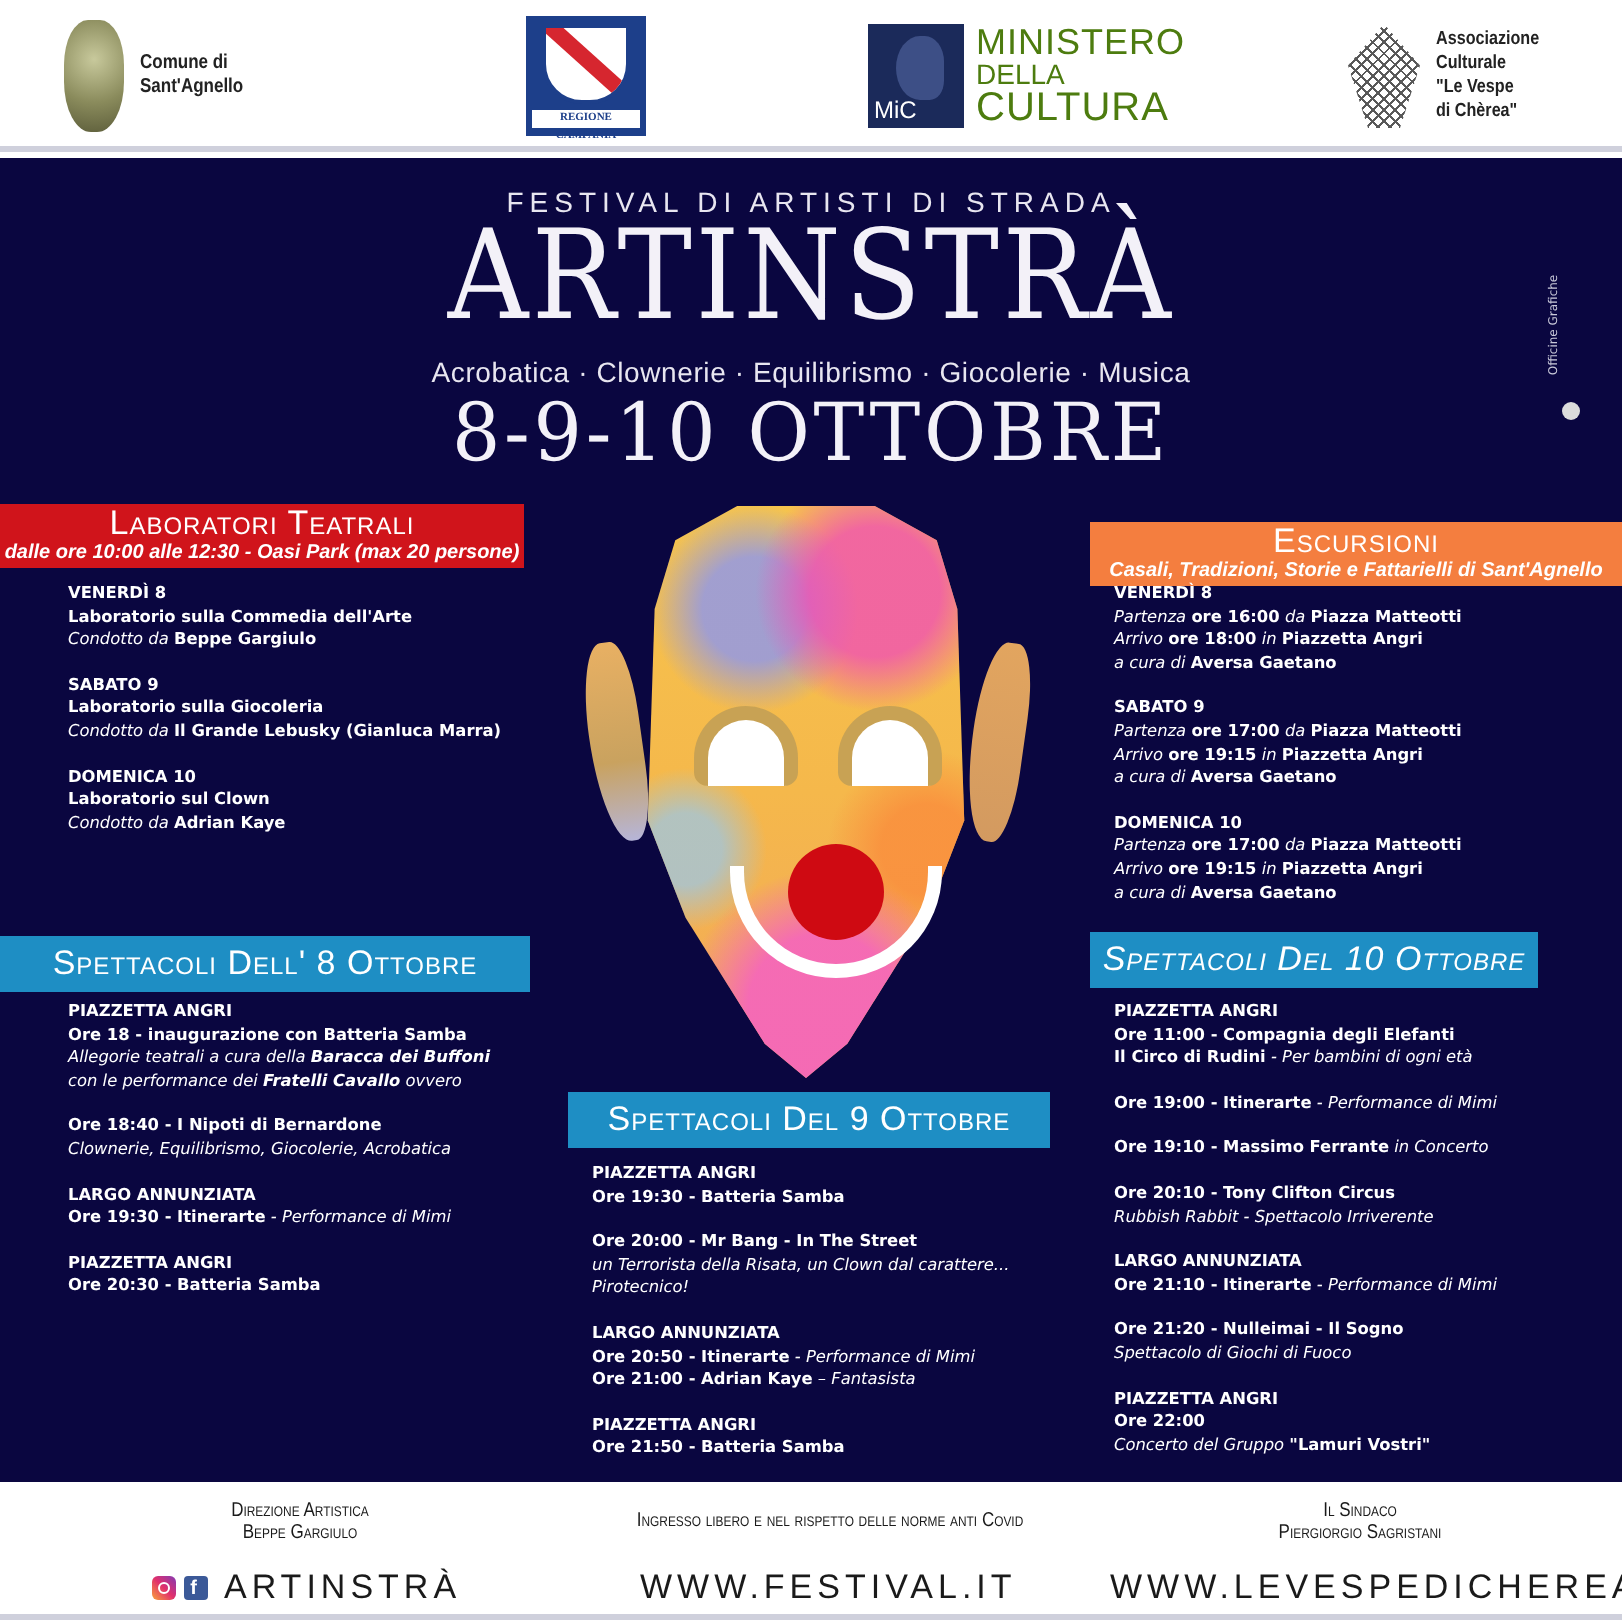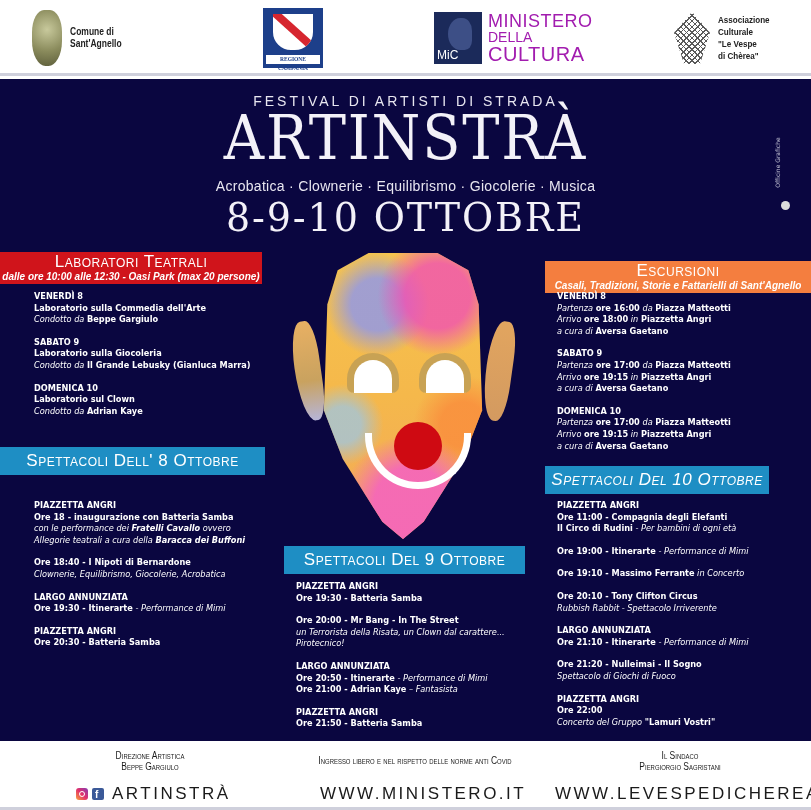--- a/index.html
+++ b/index.html
@@ -15,21 +15,21 @@
 
   .logo-regione { left: 263px; top: 8px; width: 60px; height: 60px; background: #1d3f8a; }
   .logo-regione .shield { position: absolute; left: 8px; top: 4px; width: 44px; height: 40px; background: #fff; border-radius: 0 0 20px 20px; overflow: hidden; border: 2px solid #1d3f8a; }
   .logo-regione .shield::after { content: ""; position: absolute; left: -10px; top: 16px; width: 70px; height: 8px; background: #d6262f; transform: rotate(42deg); }
   .logo-regione .band { position: absolute; left: 3px; bottom: 4px; width: 54px; height: 9px; background: #fff; font-size: 5.5px; color: #1d3f8a; text-align: center; line-height: 9px; font-family: "Liberation Serif", serif; font-weight: bold; }
 
   .logo-mic { left: 434px; top: 12px; }
   .logo-mic .mark { width: 48px; height: 52px; background: #1b2a5a; position: relative; }
   .logo-mic .mark::before { content: ""; position: absolute; left: 14px; top: 6px; width: 24px; height: 32px; border-radius: 50% 40% 30% 50%; background: #3d4f86; }
   .logo-mic .mark span { position: absolute; left: 3px; bottom: 2px; font-family: "Liberation Sans", sans-serif; font-size: 12px; color: #fff; }
-  .logo-mic .words { margin-left: 6px; font-family: "Liberation Sans", sans-serif; color: #a21caf; line-height: 1; }
+  .logo-mic .words { margin-left: 6px; font-family: "Liberation Sans", sans-serif; color: #4d7c0f; line-height: 1; }
   .logo-mic .w1 { font-size: 18px; letter-spacing: 0.5px; }
   .logo-mic .w2 { font-size: 14px; }
   .logo-mic .w3 { font-size: 20px; letter-spacing: 0.5px; }
 
   .logo-vespe { left: 672px; top: 12px; }
   .logo-vespe .mark { width: 40px; height: 52px; background:
       repeating-linear-gradient(45deg, #222 0 1px, transparent 1px 4px),
       repeating-linear-gradient(-45deg, #222 0 1px, transparent 1px 4px);
       clip-path: polygon(50% 0, 95% 40%, 70% 100%, 30% 100%, 5% 40%); opacity: 0.75; }
   .logo-vespe .txt { margin-left: 6px; font-family: "Liberation Sans", sans-serif; font-weight: bold; font-size: 9.5px; line-height: 12px; color: #222; transform: scaleX(0.85); transform-origin: left; }
@@ -49,21 +49,21 @@
   
   .banner { position: absolute; text-align: center; color: #fff; }
   .banner .h { font-family: "Liberation Sans", sans-serif; font-variant: small-caps; letter-spacing: 0.5px; }
   .banner .sub { font-family: "Liberation Sans", sans-serif; font-style: italic; font-weight: bold; font-size: 10px; margin-top: -1px; }
   .banner-red { left: 0; top: 173px; width: 262px; height: 32px; background: #d0141b; }
   .banner-red .h { font-size: 17px; line-height: 20px; }
   .banner-orange { left: 545px; top: 182px; width: 266px; height: 32px; background: #f47e3f; }
   .banner-orange .h { font-size: 17px; line-height: 20px; }
   .banner-blue { background: #1e8ec4; height: 28px; }
   .banner-blue .h { font-size: 17px; line-height: 28px; }
-  .banner-d8 { left: 0; top: 368px; width: 265px; }
+  .banner-d8 { left: 0; top: 389px; width: 265px; }
   .banner-d10 { left: 545px; top: 387px; width: 224px; font-style: italic; }
   .banner-d9 { left: 284px; top: 467px; width: 241px; }
 
   
   .col { position: absolute; font-family: "DejaVu Sans", sans-serif; font-size: 8.2px; line-height: 11.6px; color: #ffffff; }
   .col .blk { margin-bottom: 11px; }
   .col .b { font-weight: bold; }
   .col .it { font-style: italic; font-weight: normal; }
   .col .line { white-space: nowrap; }
 
@@ -211,22 +211,22 @@
     <div class="nose"></div>
   </div>
 
   <div class="banner banner-blue banner-d8">
     <div class="h">Spettacoli Dell' 8 Ottobre</div>
   </div>
   <div class="col col-d8">
     <div class="blk">
       <div class="b">PIAZZETTA ANGRI</div>
       <div class="b">Ore 18 - inaugurazione con Batteria Samba</div>
+      <div class="line"><span class="it">Allegorie teatrali a cura della </span><span class="it b" style="font-weight:bold">Baracca dei Buffoni</span></div>
       <div class="line"><span class="it">con le performance dei </span><span class="it" style="font-weight:bold">Fratelli Cavallo</span><span class="it"> ovvero</span></div>
-      <div class="line"><span class="it">Allegorie teatrali a cura della </span><span class="it b" style="font-weight:bold">Baracca dei Buffoni</span></div>
     </div>
     <div class="blk">
       <div class="b">Ore 18:40 - I Nipoti di Bernardone</div>
       <div class="it">Clownerie, Equilibrismo, Giocolerie, Acrobatica</div>
     </div>
     <div class="blk">
       <div class="b">LARGO ANNUNZIATA</div>
       <div class="line"><span class="b">Ore 19:30 - Itinerarte</span><span class="it"> - Performance di Mimi</span></div>
     </div>
     <div class="blk">
@@ -303,15 +303,15 @@
   <div class="f-small f-sindaco">
     <div>Il Sindaco</div>
     <div>Piergiorgio Sagristani</div>
   </div>
 
   <div class="f-big f-social">
     <span class="ig"></span>
     <span class="fb">f</span>
     <span>ARTINSTRÀ</span>
   </div>
-  <div class="f-big f-site1">WWW.MINISTERO.IT</div>
+  <div class="f-big f-site1">WWW.FESTIVAL.IT</div>
   <div class="f-big f-site2">WWW.LEVESPEDICHEREA.IT</div>
 </div>
 
 </body></html>

